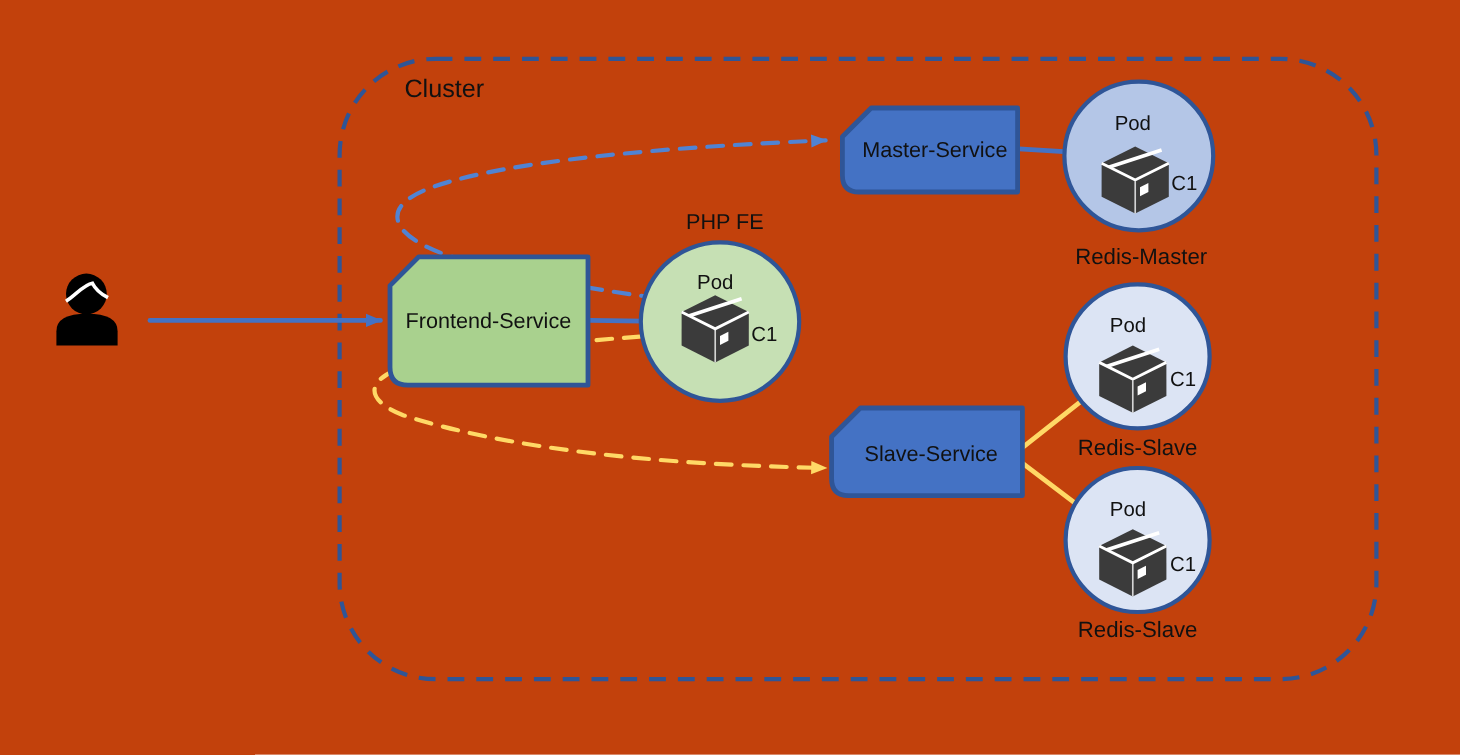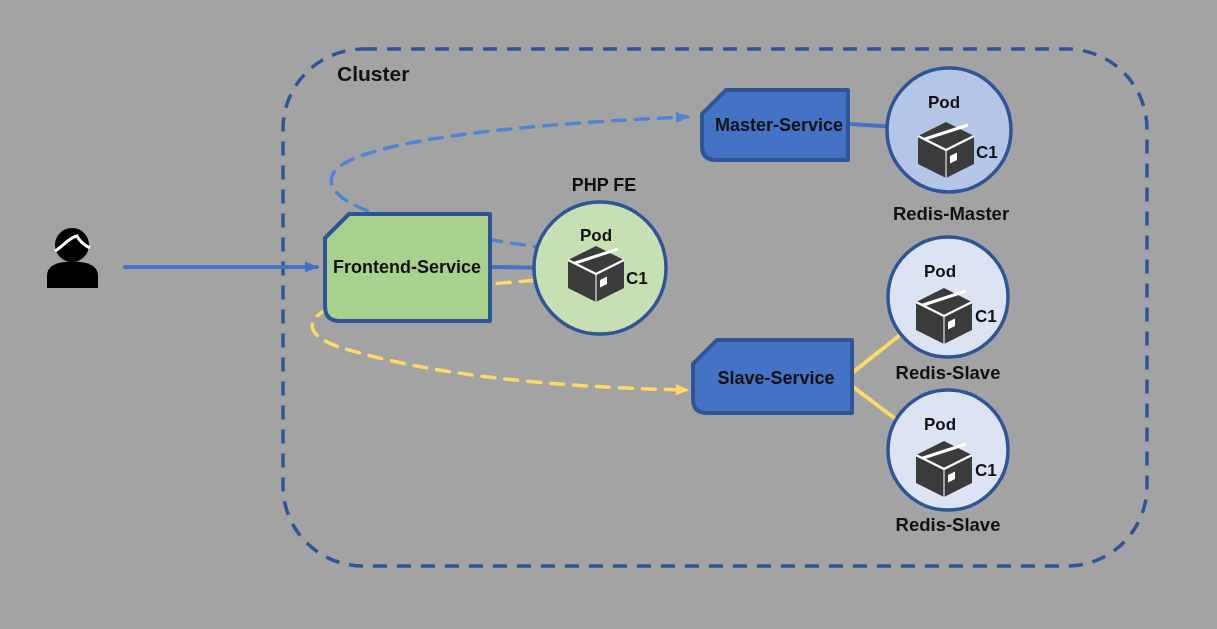--- a/index.html
+++ b/index.html
@@ -1,22 +1,21 @@
 <!DOCTYPE html>
 <html><head>
 <meta charset="utf-8">
 <style>
   html,body{margin:0;padding:0;background:#ffffff;}
   .stage{
     position:relative;
     width:1217px;height:629px;
-    background:#a3a3a3;
+    background:#c2410c;
     font-family:"Liberation Sans", sans-serif;
     overflow:hidden;
-    font-weight:bold;
   }
   svg text{
     font-family:"Liberation Sans", sans-serif;
     fill:#111111;
   }
   .cluster-rect{fill:none;stroke:#2F5597;stroke-width:3.5;stroke-dasharray:14 10;}
   .svc{stroke:#2F5597;stroke-width:4;stroke-linejoin:round;}
   .pod-circle{stroke:#2F5597;stroke-width:3.5;}
   .edge-solid{fill:none;stroke-width:4;stroke-linecap:round;}
   .edge-dashed{fill:none;stroke-width:3.5;stroke-dasharray:13 10;stroke-linecap:round;}

